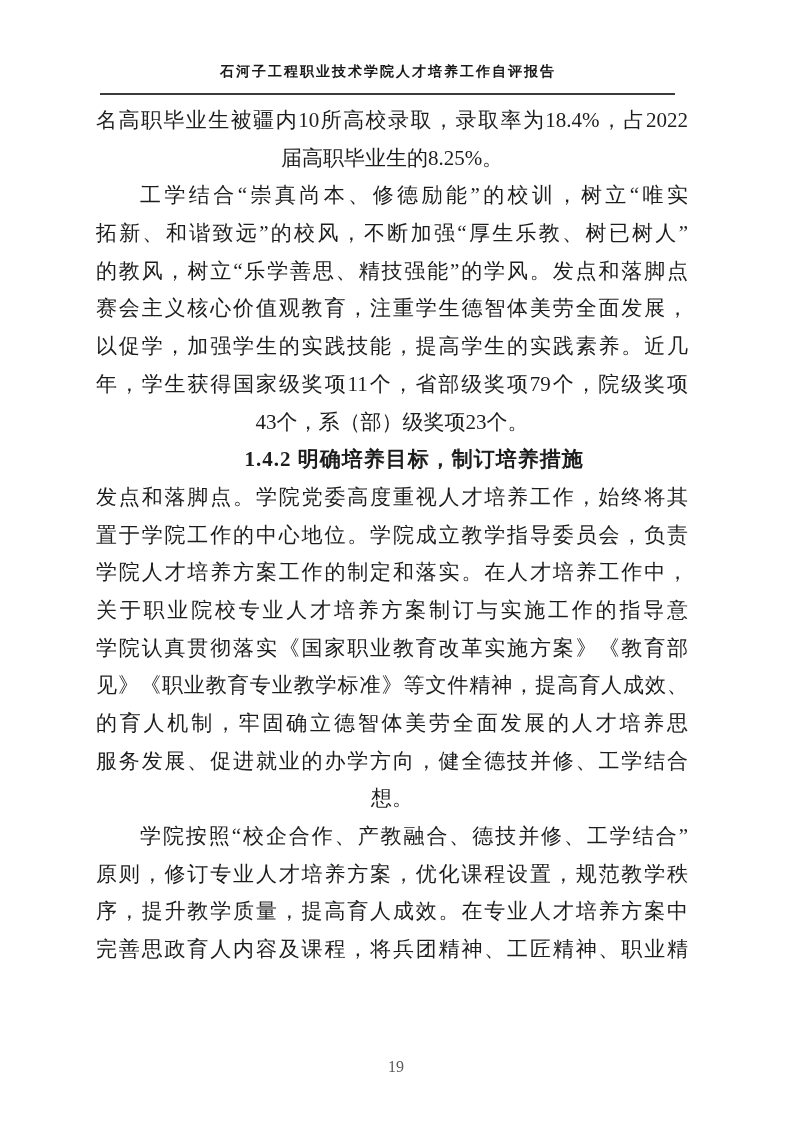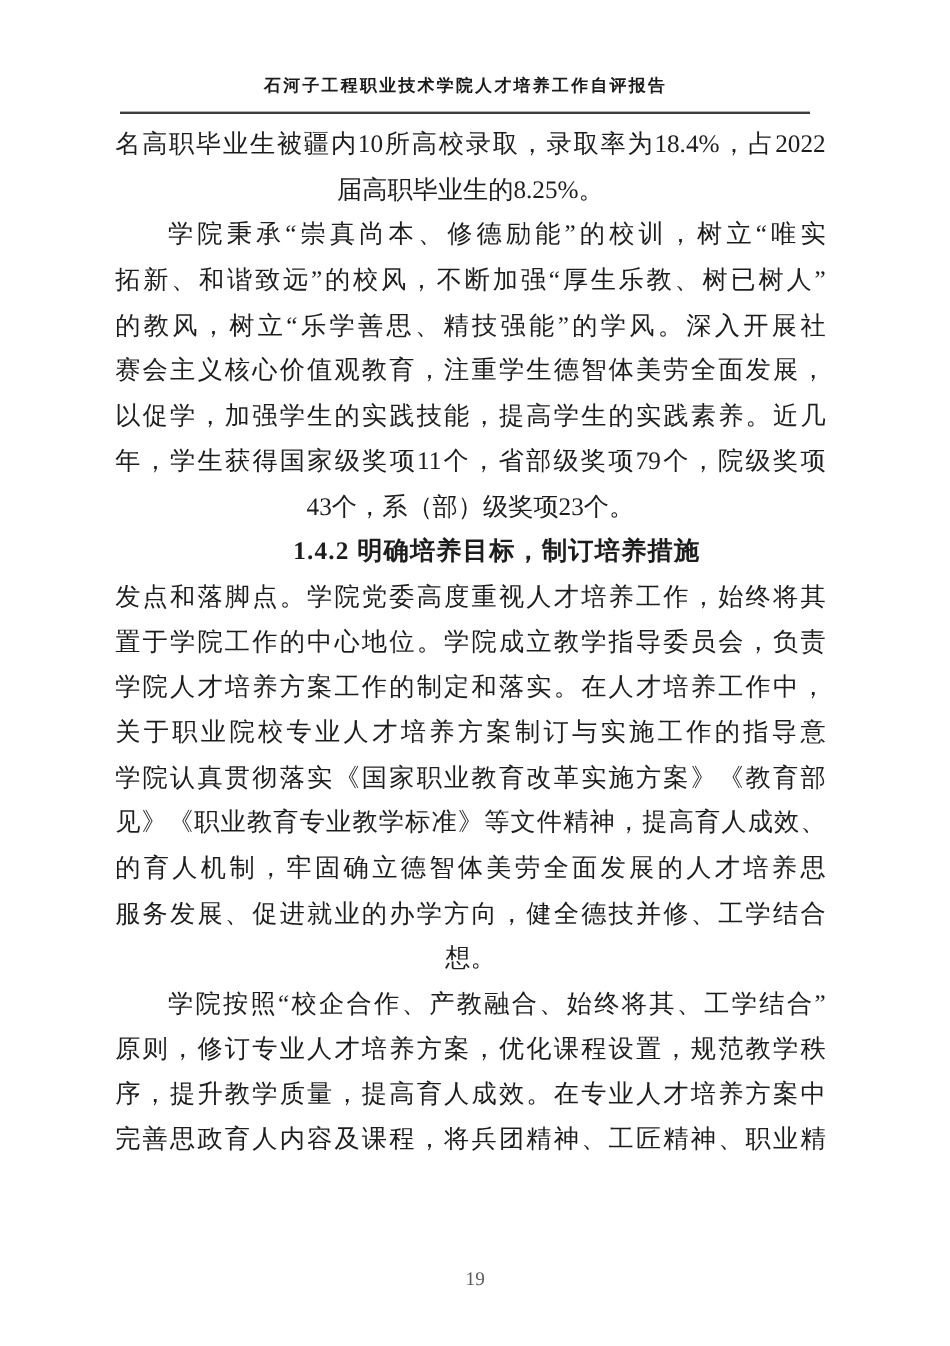--- a/index.html
+++ b/index.html
@@ -75,38 +75,38 @@
 
 <div class="page">
 
   <div class="header-title">石河子工程职业技术学院人才培养工作自评报告</div>
 
   <div class="header-rule"></div>
 
   <div class="content" id="content">
       <div class="line just">名高职毕业生被疆内10所高校录取，录取率为18.4%，占2022</div>
       <div class="line">届高职毕业生的8.25%。</div>
-      <div class="line just indent">学院秉承“崇真尚本、修德励能”的校训，树立“唯实</div>
+      <div class="line just indent">工学结合“崇真尚本、修德励能”的校训，树立“唯实</div>
       <div class="line just">拓新、和谐致远”的校风，不断加强“厚生乐教、树已树人”</div>
-      <div class="line just">的教风，树立“乐学善思、精技强能”的学风。深入开展社</div>
+      <div class="line just">的教风，树立“乐学善思、精技强能”的学风。发点和落脚点</div>
       <div class="line just">赛会主义核心价值观教育，注重学生德智体美劳全面发展，</div>
       <div class="line just">以促学，加强学生的实践技能，提高学生的实践素养。近几</div>
       <div class="line just">年，学生获得国家级奖项11个，省部级奖项79个，院级奖项</div>
       <div class="line">43个，系（部）级奖项23个。</div>
       <div class="line indent heading">1.4.2 明确培养目标，制订培养措施</div>
       <div class="line just">发点和落脚点。学院党委高度重视人才培养工作，始终将其</div>
       <div class="line just">置于学院工作的中心地位。学院成立教学指导委员会，负责</div>
       <div class="line just">学院人才培养方案工作的制定和落实。在人才培养工作中，</div>
       <div class="line just">关于职业院校专业人才培养方案制订与实施工作的指导意</div>
       <div class="line just">学院认真贯彻落实《国家职业教育改革实施方案》《教育部</div>
       <div class="line just">见》《职业教育专业教学标准》等文件精神，提高育人成效、</div>
       <div class="line just">的育人机制，牢固确立德智体美劳全面发展的人才培养思</div>
       <div class="line just">服务发展、促进就业的办学方向，健全德技并修、工学结合</div>
       <div class="line">想。</div>
-      <div class="line just indent">学院按照“校企合作、产教融合、始终将其、工学结合”</div>
+      <div class="line just indent">学院按照“校企合作、产教融合、德技并修、工学结合”</div>
       <div class="line just">原则，修订专业人才培养方案，优化课程设置，规范教学秩</div>
       <div class="line just">序，提升教学质量，提高育人成效。在专业人才培养方案中</div>
       <div class="line just">完善思政育人内容及课程，将兵团精神、工匠精神、职业精</div>
     </div>
 
   <div class="page-number">19</div>
 
 </div>
 
 </body></html>

